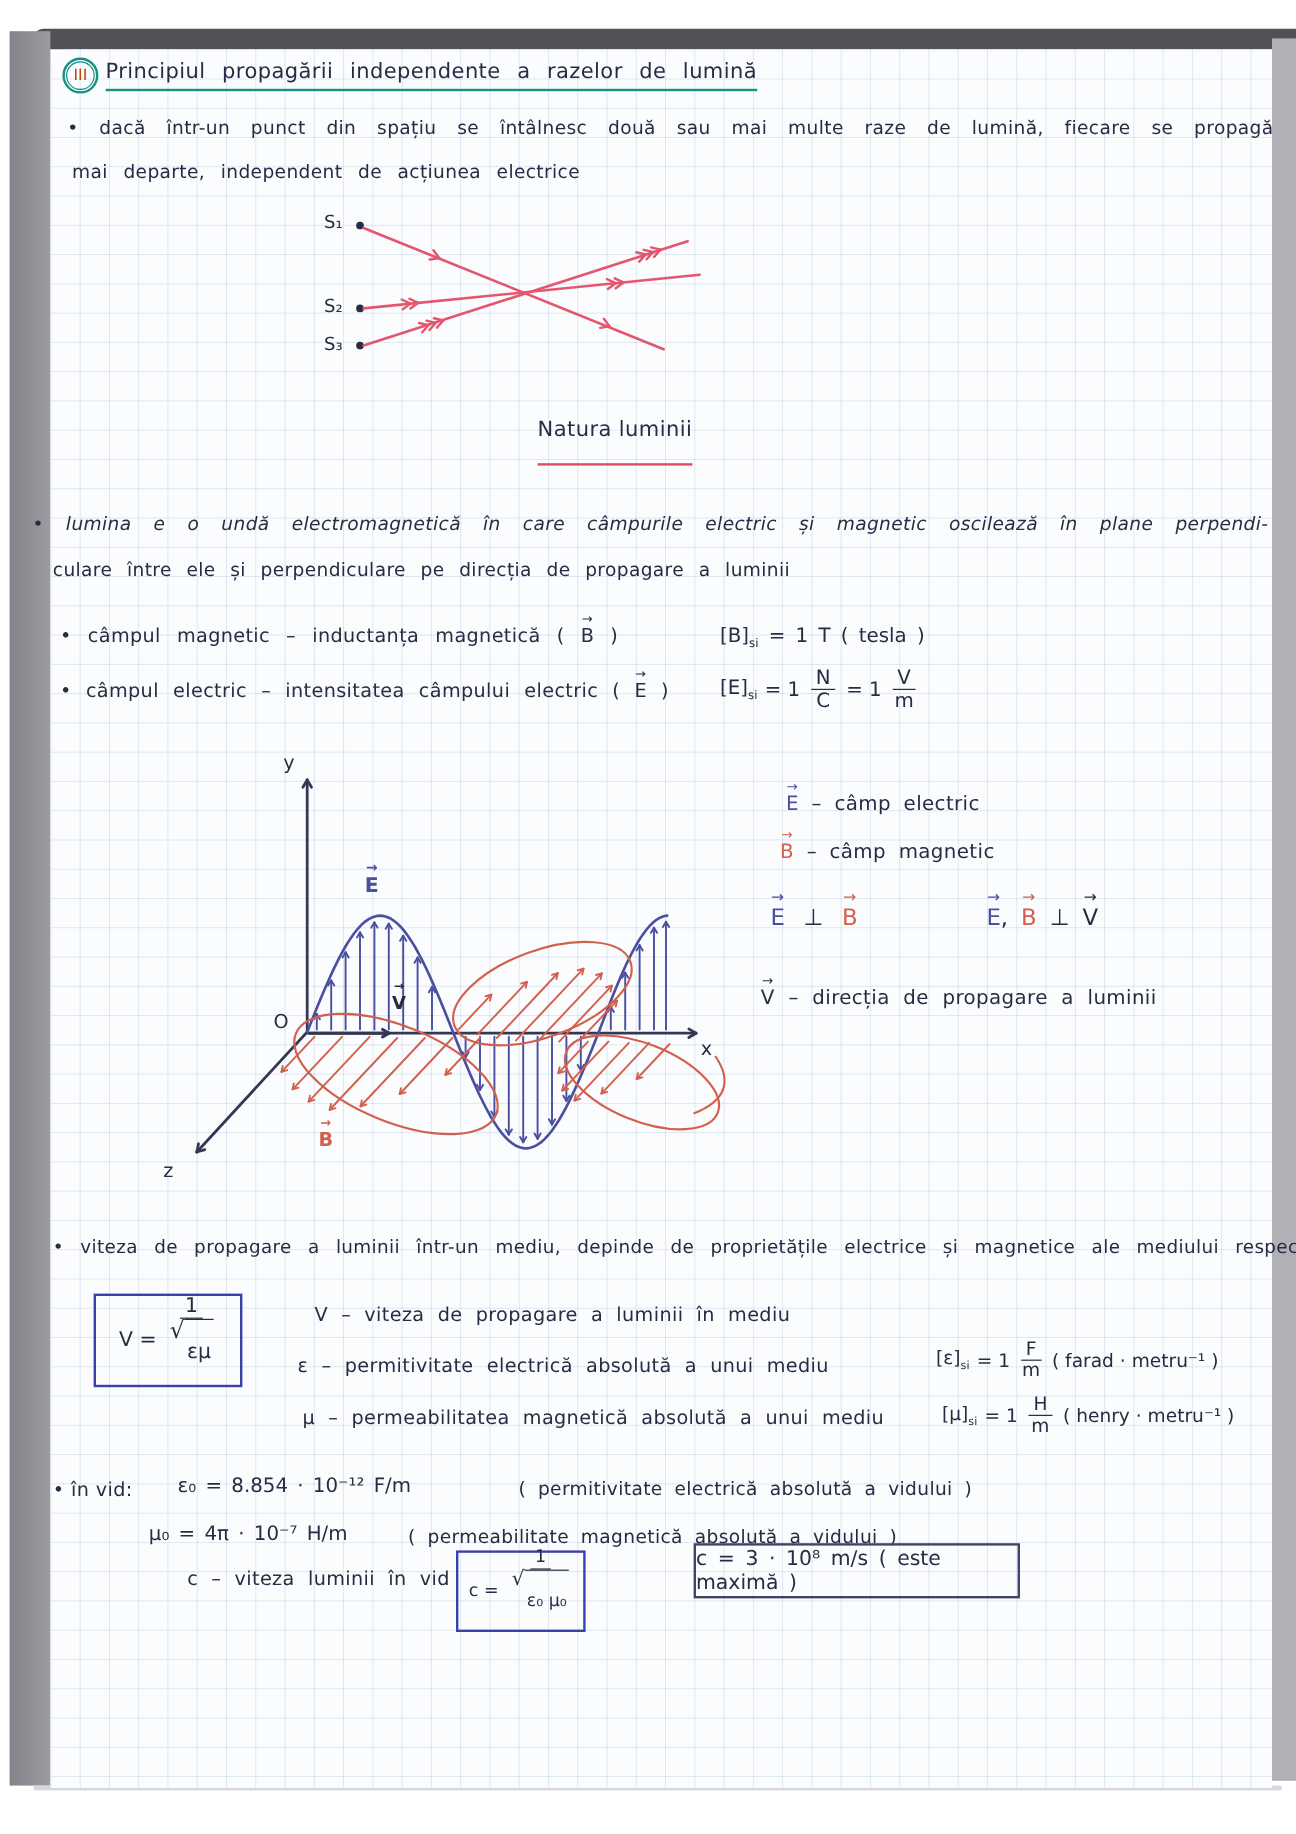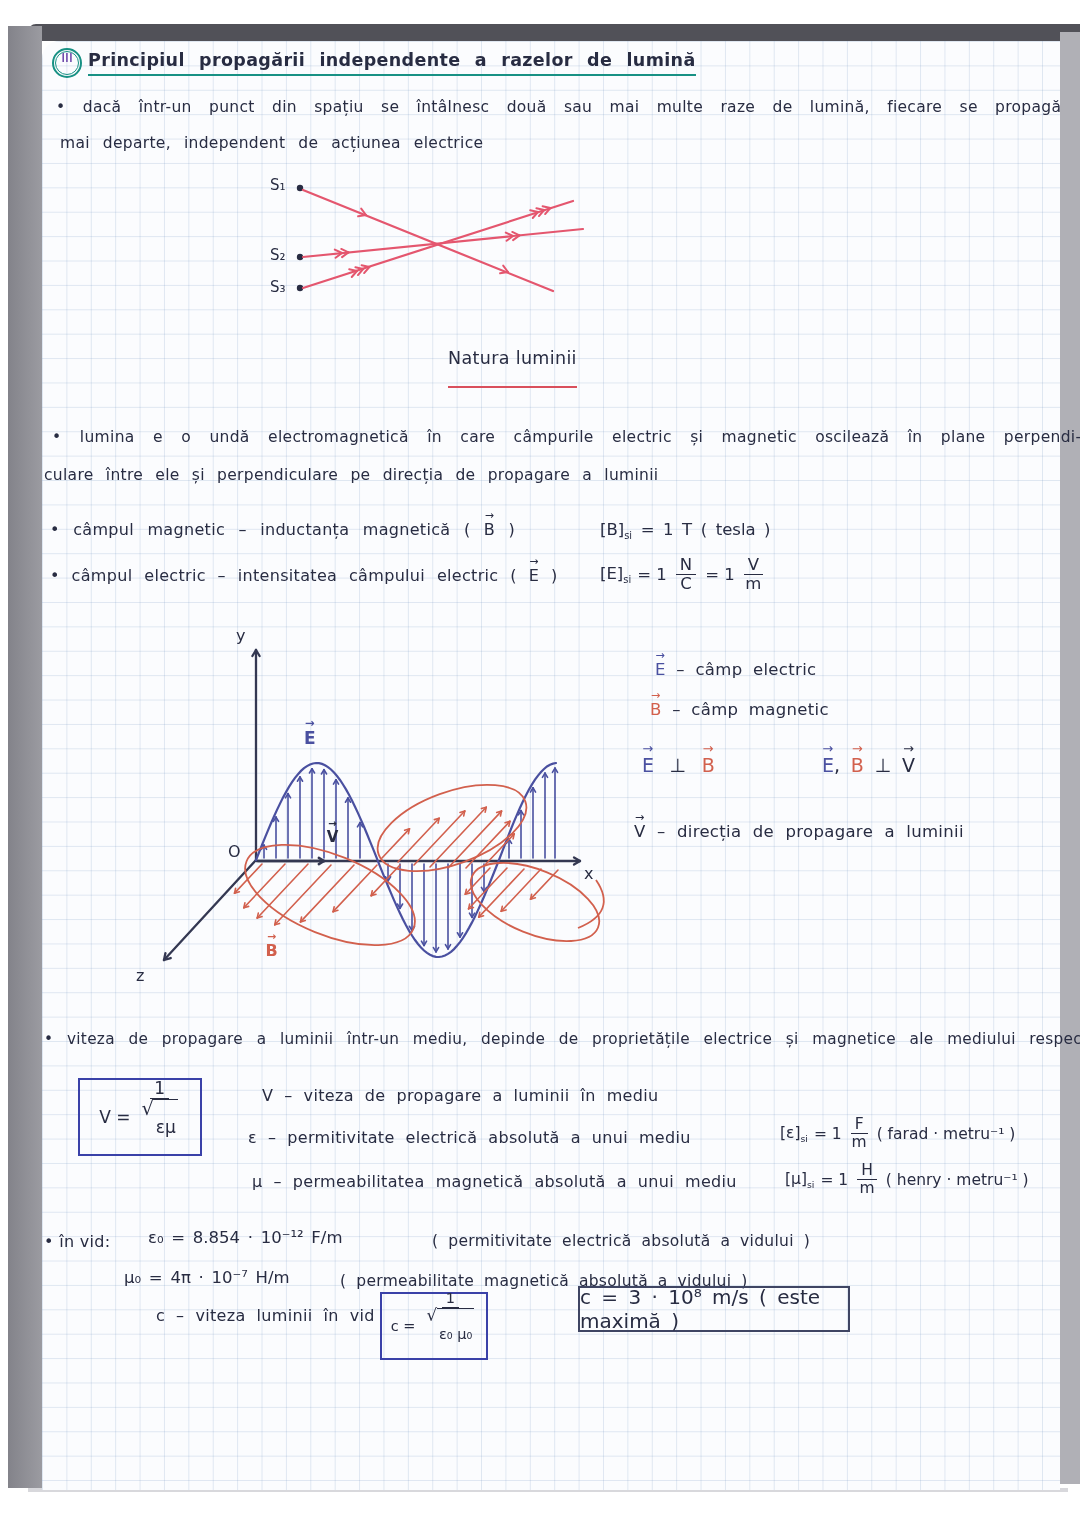--- a/index.html
+++ b/index.html
@@ -18,22 +18,22 @@
     border-top-left-radius:18px;
   }
   .abs{position:absolute;white-space:nowrap;}
   .hw{letter-spacing:.02em;}
   .blue{color:#4a50a0;}
   .red{color:#d2604d;}
   .pinkline{border-bottom:2px solid #d94f5c;padding-bottom:18px;}
   .tealline{border-bottom:2px solid #189184;padding-bottom:4px;}
   .circ{
     position:absolute;left:52px;top:48px;width:30px;height:30px;border:2px solid #189184;
-    border-radius:50%;display:flex;align-items:flex-start;justify-content:center;
-    font-size:13px;color:#4c1d95;box-sizing:border-box;
+    border-radius:50%;display:flex;align-items:center;justify-content:center;
+    font-size:13px;color:#c2410c;box-sizing:border-box;
   }
   .circ::after{content:"";position:absolute;inset:1px;border:1px solid #189184;border-radius:50%;}
   .vec{position:relative;display:inline-block;}
   .vec::after{
     content:"→";position:absolute;left:50%;top:-.85em;transform:translateX(-50%);
     font-size:.68em;line-height:1;
   }
   sub{font-size:.6em;}
   .frac{display:inline-flex;flex-direction:column;align-items:center;vertical-align:middle;line-height:1.1;margin:0 3px;}
   .frac .fn{border-bottom:1.7px solid currentColor;padding:0 4px;}
@@ -57,21 +57,21 @@
 <div class="edge" style="left:1060px;top:32px;width:20px;height:1452px;background:#b0b0b6;"></div>
 <div class="edge" style="left:28px;top:1488px;width:1040px;height:4px;background:#d8d8dc;"></div>
 
 
 <div class="page"></div>
 
 
 <div class="circ">
     <span>III</span>
   </div>
-<div class="abs hw" style="left:88px;top:50px;font-size:17.5px;font-weight:bold;">
+<div class="abs hw" style="left:88px;top:50px;font-size:17.5px;">
   <span class="tealline" style="word-spacing:.45em;">Principiul propagării independente a razelor de lumină</span>
 </div>
 <div class="abs hw" style="left:56px;top:98px;font-size:15.5px;word-spacing:.78em;">• dacă într-un punct din spațiu se întâlnesc două sau mai multe raze de lumină, fiecare se propagă</div>
 <div class="abs hw" style="left:60px;top:134px;font-size:15.5px;word-spacing:.5em;">mai departe, independent de acțiunea electrice</div>
 
 
 <svg id="ray-svg" style="left:240px;top:160px;" width="420" height="160" viewBox="0 0 420 160">
     <circle cx="60" cy="28" r="3.2" fill="#282c42"></circle>
     <circle cx="60" cy="97" r="3.2" fill="#282c42"></circle>
     <circle cx="60" cy="128" r="3.2" fill="#282c42"></circle>
@@ -104,21 +104,21 @@
     <line x1="310.3735071696705" y1="48.01298102310616" x2="302.58394847090887" y2="46.19013290037447" stroke="#e4566e" stroke-width="2" stroke-linecap="round"></line>
   </svg>
 <div class="abs" style="left:270px;top:176px;font-size:15px;">S₁</div>
 <div class="abs" style="left:270px;top:246px;font-size:15px;">S₂</div>
 <div class="abs" style="left:270px;top:278px;font-size:15px;">S₃</div>
 
 
 <div class="abs hw" style="left:448px;top:348px;font-size:17.5px;">
   <span class="pinkline">Natura luminii</span>
 </div>
-<div class="abs hw" style="left:52px;top:428px;font-size:15.5px;word-spacing:.85em;">• lumina e o undă electromagnetică în care câmpurile electric și magnetic oscilează în plane perpendi-</div>
+<div class="abs hw" style="left:27px;top:428px;font-size:15.5px;word-spacing:.85em;font-style:italic;">• lumina e o undă electromagnetică în care câmpurile electric și magnetic oscilează în plane perpendi-</div>
 <div class="abs hw" style="left:44px;top:466px;font-size:15.5px;word-spacing:.45em;text-align:right;">culare între ele și perpendiculare pe direcția de propagare a luminii</div>
 
 <div class="abs hw" style="left:50px;top:520px;font-size:16px;word-spacing:.5em;">
   <span>• câmpul magnetic – inductanța magnetică (</span>
   <span class="vec">B</span>
   <span>)</span>
 </div>
 <div class="abs" style="left:600px;top:520px;font-size:16.5px;word-spacing:.2em;">
   <span>[B]</span><sub>si</sub>
   <span>= 1 T ( tesla )</span>
@@ -369,18 +369,18 @@
 <div class="fbox cbox" style="left:380px;top:1292px;width:108px;height:68px;font-size:14.5px;">
   <span>c =</span>
   <span class="frac">
     <span class="fn">1</span>
     <span class="rad">
         <span class="rs">√</span>
         <span class="rc">ε₀ μ₀</span>
       </span>
   </span>
 </div>
-<div class="fbox cval" style="left:578px;top:1286px;width:272px;height:46px;font-size:20px;">
+<div class="fbox cval" style="left:578px;top:1286px;width:272px;height:46px;font-size:17px;">
   <span style="word-spacing:.2em;">c = 3 · 10⁸ m/s ( este maximă )</span>
 </div>
 
 
 
 
 </body></html>

